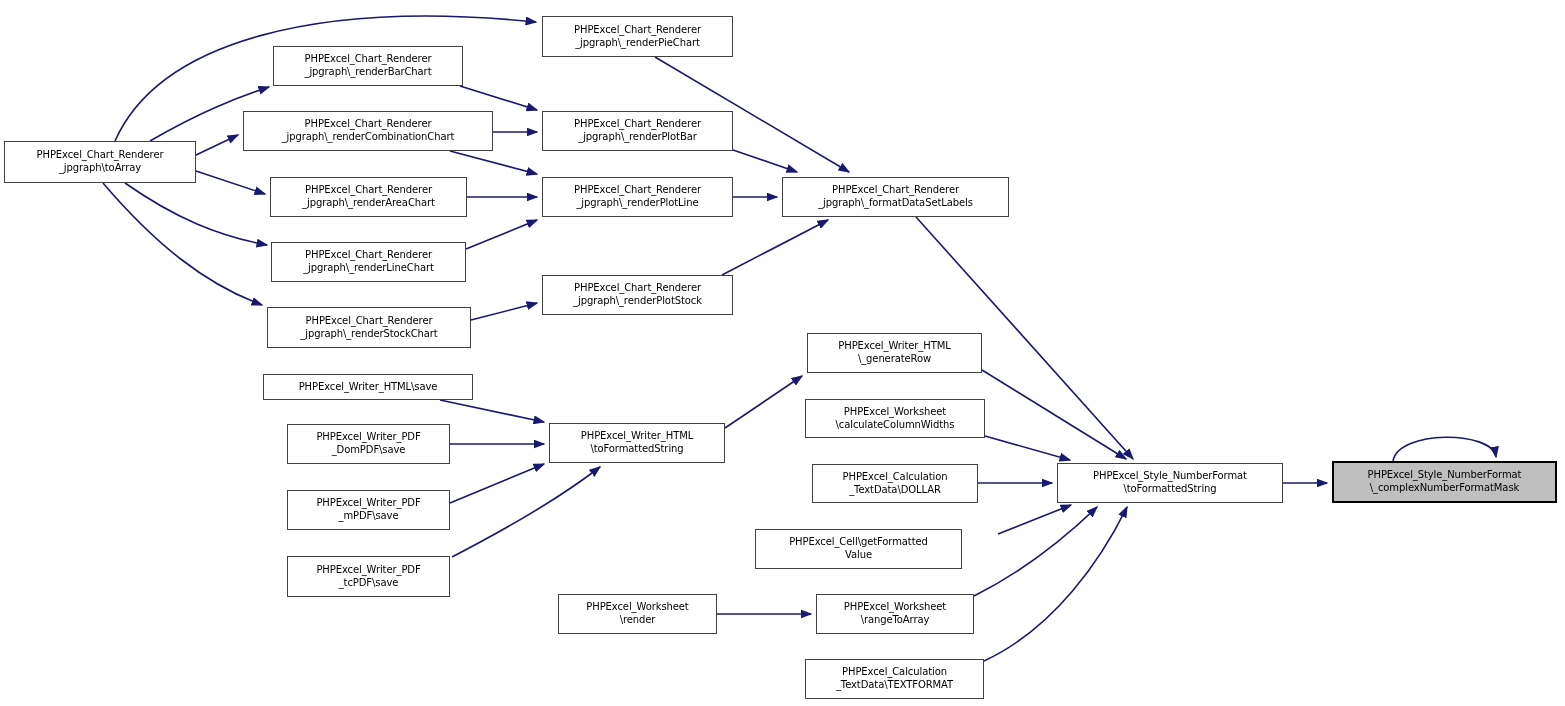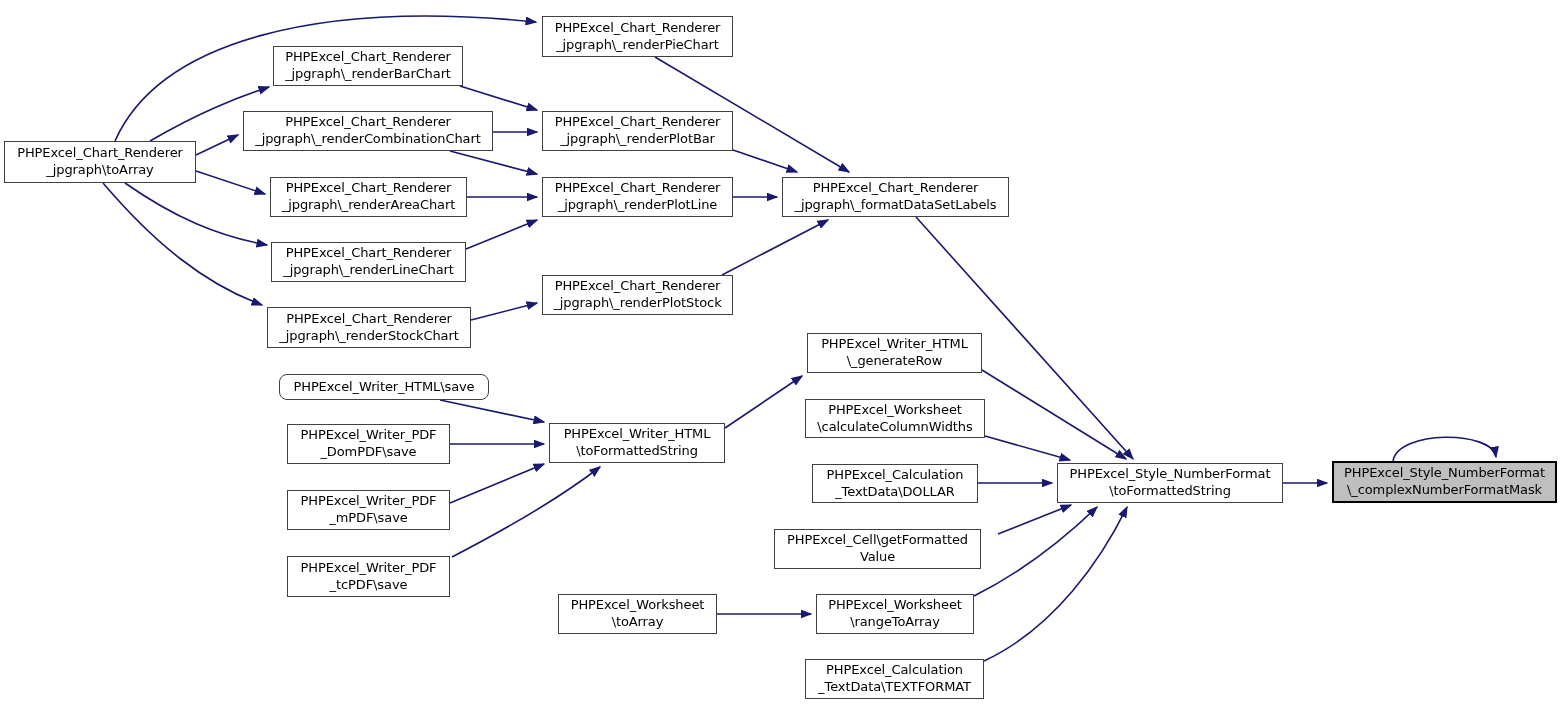--- a/index.html
+++ b/index.html
@@ -27,21 +27,21 @@
     position: absolute;
     box-sizing: border-box;
     background: var(--node-fill, #ffffff);
     border: 1.4px solid var(--node-border, #404040);
     color: var(--text-color, #000000);
     display: flex;
     flex-direction: column;
     align-items: center;
     justify-content: center;
     text-align: center;
-    font-size: 13px;
+    font-size: 10px;
     line-height: 1.28;
     white-space: nowrap;
     letter-spacing: -0.1px;
     z-index: 2;
     cursor: pointer;
   }
   .node.highlight {
     background: var(--highlight-fill, #bfbfbf);
     border: 2px solid var(--highlight-border, #000000);
   }
@@ -129,56 +129,56 @@
         <span>_jpgraph\_renderPlotLine</span>
       </div>
       <div class="node" style="left: 542px; top: 275px; width: 191px; height: 40px;">
         <span>PHPExcel_Chart_Renderer</span>
         <span>_jpgraph\_renderPlotStock</span>
       </div>
       <div class="node" style="left: 782px; top: 177px; width: 227px; height: 40px;">
         <span>PHPExcel_Chart_Renderer</span>
         <span>_jpgraph\_formatDataSetLabels</span>
       </div>
-      <div class="node" style="left: 279px; top: 374px; width: 210px; height: 26px; border-radius: 8px;">
+      <div class="node" style="left: 263px; top: 374px; width: 210px; height: 26px;">
         <span>PHPExcel_Writer_HTML\save</span>
       </div>
       <div class="node" style="left: 287px; top: 424px; width: 163px; height: 40px;">
         <span>PHPExcel_Writer_PDF</span>
         <span>_DomPDF\save</span>
       </div>
       <div class="node" style="left: 287px; top: 490px; width: 163px; height: 40px;">
         <span>PHPExcel_Writer_PDF</span>
         <span>_mPDF\save</span>
       </div>
       <div class="node" style="left: 287px; top: 556px; width: 163px; height: 41px;">
         <span>PHPExcel_Writer_PDF</span>
         <span>_tcPDF\save</span>
       </div>
       <div class="node" style="left: 549px; top: 423px; width: 176px; height: 40px;">
         <span>PHPExcel_Writer_HTML</span>
         <span>\toFormattedString</span>
       </div>
       <div class="node" style="left: 558px; top: 594px; width: 159px; height: 40px;">
         <span>PHPExcel_Worksheet</span>
-        <span>\toArray</span>
+        <span>\render</span>
       </div>
       <div class="node" style="left: 807px; top: 333px; width: 175px; height: 40px;">
         <span>PHPExcel_Writer_HTML</span>
         <span>\_generateRow</span>
       </div>
       <div class="node" style="left: 805px; top: 399px; width: 180px; height: 39px;">
         <span>PHPExcel_Worksheet</span>
         <span>\calculateColumnWidths</span>
       </div>
       <div class="node" style="left: 812px; top: 464px; width: 166px; height: 39px;">
         <span>PHPExcel_Calculation</span>
         <span>_TextData\DOLLAR</span>
       </div>
-      <div class="node" style="left: 774px; top: 529px; width: 207px; height: 40px;">
+      <div class="node" style="left: 755px; top: 529px; width: 207px; height: 40px;">
         <span>PHPExcel_Cell\getFormatted</span>
         <span>Value</span>
       </div>
       <div class="node" style="left: 816px; top: 594px; width: 158px; height: 40px;">
         <span>PHPExcel_Worksheet</span>
         <span>\rangeToArray</span>
       </div>
       <div class="node" style="left: 805px; top: 659px; width: 179px; height: 40px;">
         <span>PHPExcel_Calculation</span>
         <span>_TextData\TEXTFORMAT</span>

